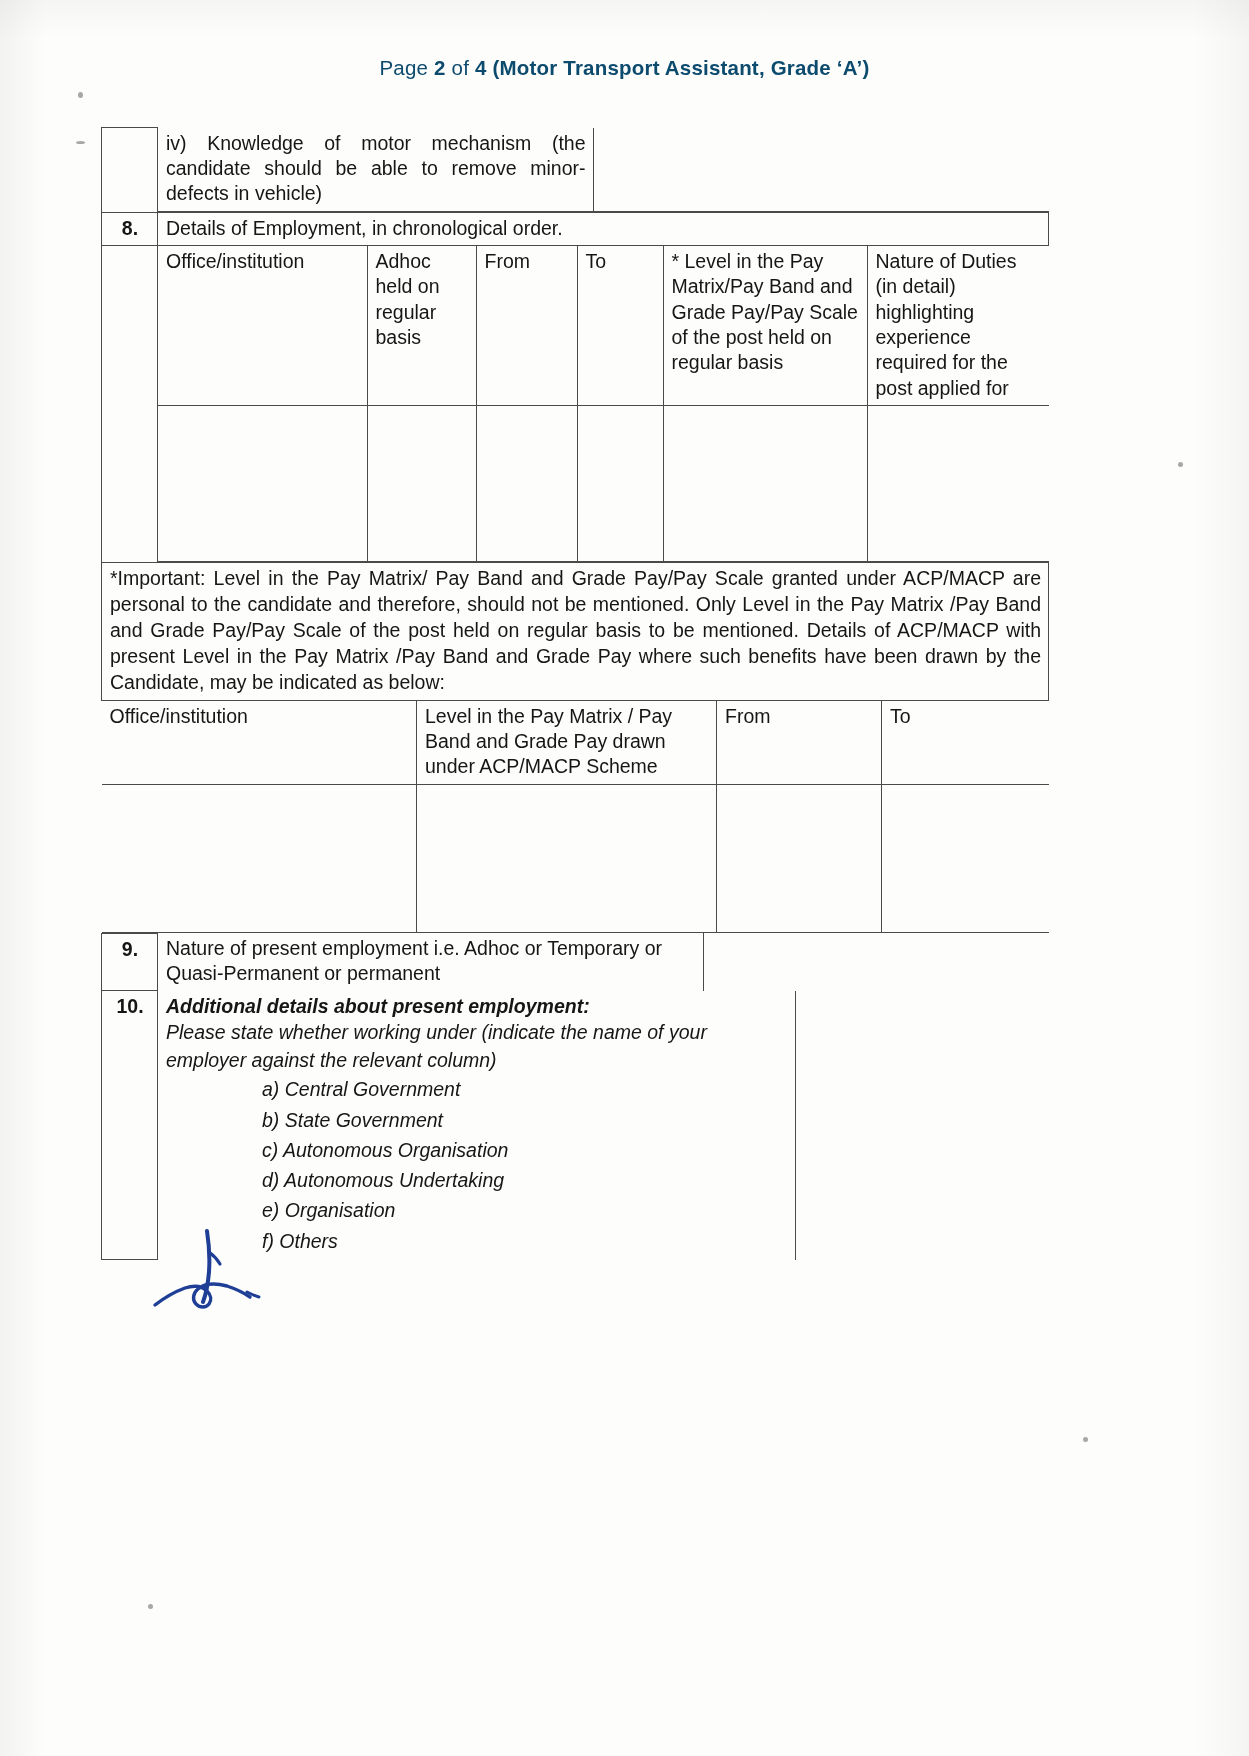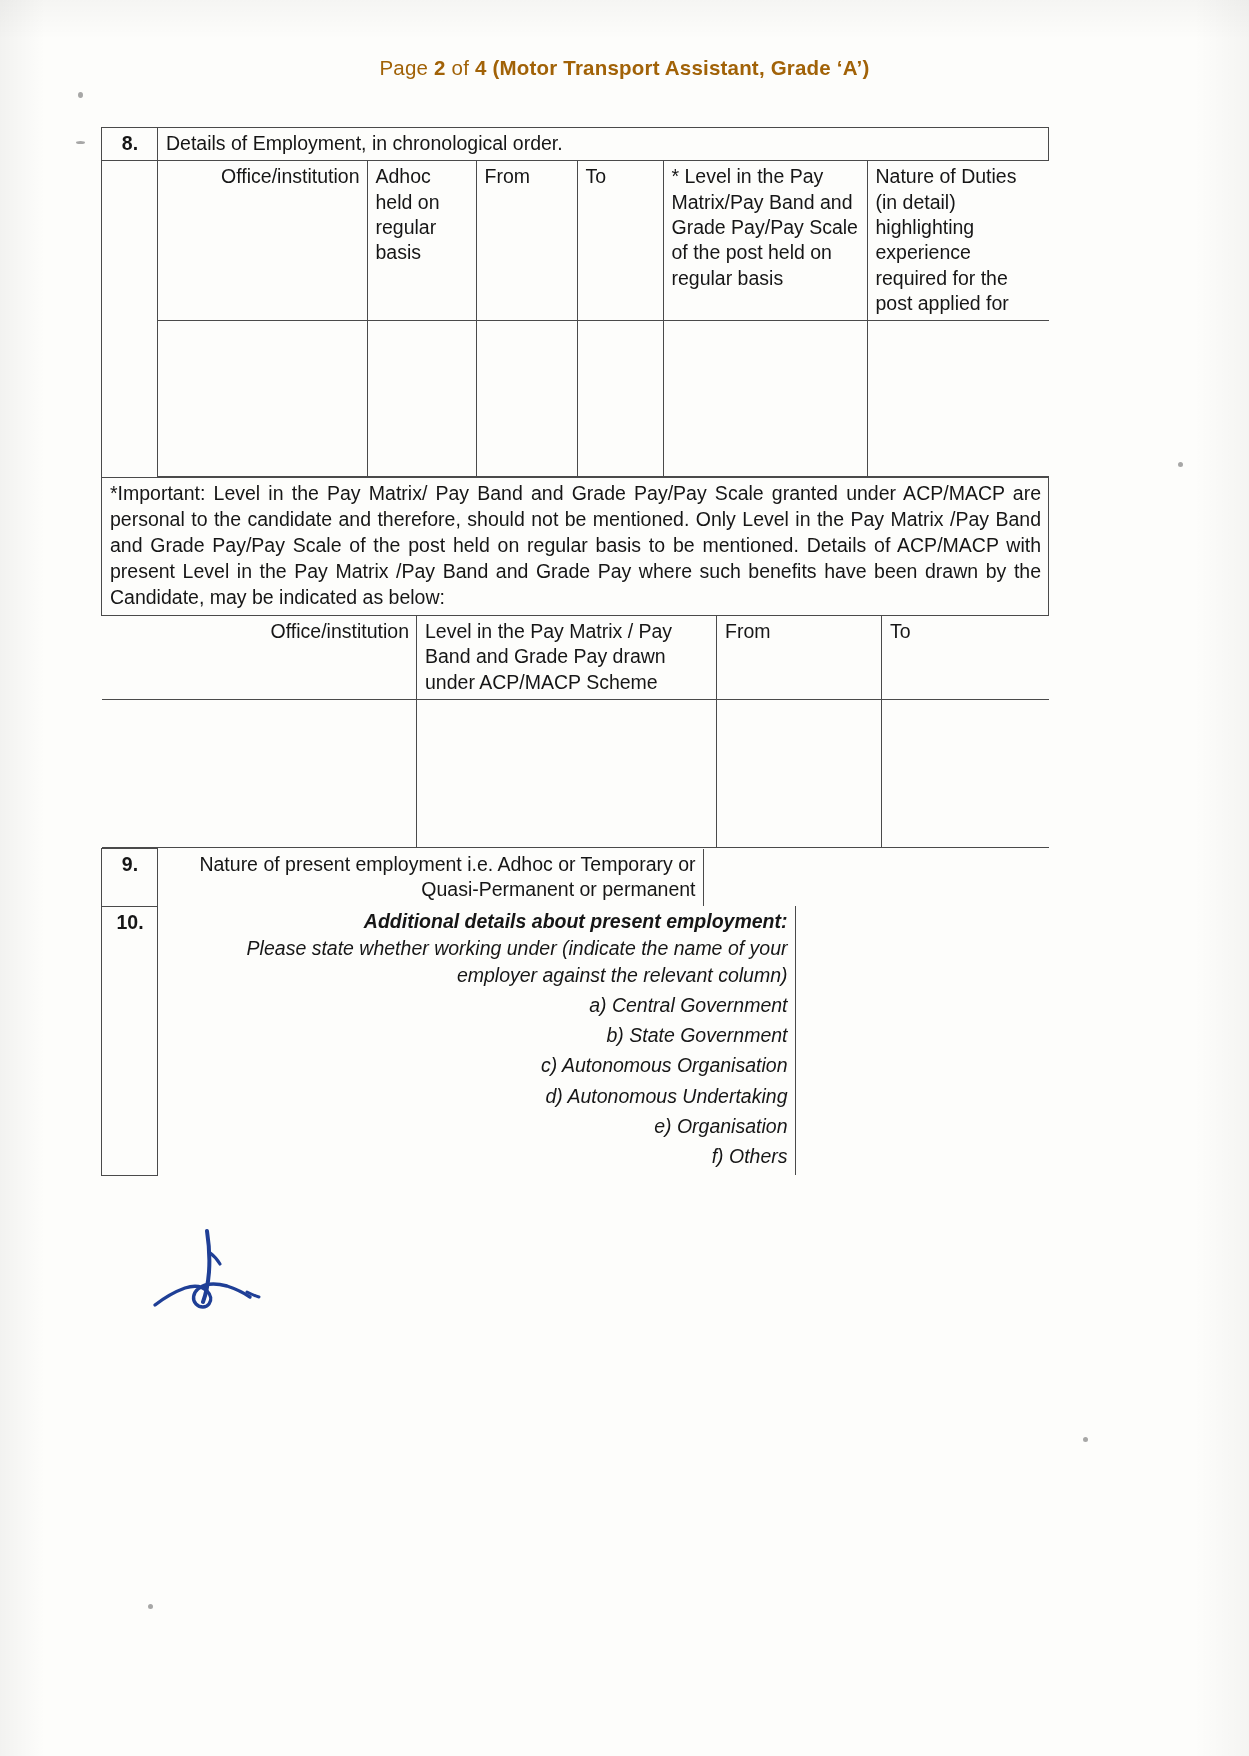--- a/index.html
+++ b/index.html
@@ -37,21 +37,21 @@
 
   .page-header {
     position: absolute;
     top: 56px;
     left: 0;
     width: 1249px;
     text-align: center;
     font-family: "Liberation Sans", sans-serif;
     font-size: 20.5px;
     letter-spacing: .2px;
-    color: #a16207;
+    color: #0c4a6e;
   }
   .page-header b { font-weight: 700; }
 
   table.form {
     position: absolute;
     top: 127px;
     left: 101px;
     width: 947px;
     border-collapse: collapse;
     table-layout: fixed;
@@ -80,21 +80,21 @@
   table.inner {
     width: 100%;
     border-collapse: collapse;
     table-layout: fixed;
   }
   table.inner td {
     border: 1px solid #4a4a4a;
     padding: 3px 7px 4px 8px;
     vertical-align: top;
   }
-  table.inner td.noleft  { border-left: 0; text-align: right; }
+  table.inner td.noleft  { border-left: 0; }
   table.inner td.noright { border-right: 0; }
   table.inner td.notop   { border-top: 0; }
   table.inner td.nobot   { border-bottom: 0; }
 
   .imp-para {
     padding: 4px 9px 7px 9px;
     text-align: justify;
     text-align-last: left;
     line-height: 1.33;
   }
@@ -129,20 +129,37 @@
     <span>Page </span><b>2</b><span> of </span><b>4</b><b> (Motor Transport Assistant, Grade ‘A’)</b>
   </div>
 
   <table class="form">
     <colgroup>
       <col style="width:56px">
       <col style="width:891px">
     </colgroup>
     <tbody>
 
+      <tr>
+        <td class="num"></td>
+        <td class="host">
+          <table class="inner">
+            <colgroup>
+              <col style="width:435px">
+                <col style="width:456px">
+            </colgroup>
+            <tbody>
+              <tr>
+                <td class="noleft notop justify" style="height:73px;">iv) Knowledge of motor mechanism (the candidate should be able to remove minor-defects in vehicle)</td>
+                <td class="noright notop"></td>
+              </tr>
+            </tbody>
+          </table>
+        </td>
+      </tr>
 
       <tr>
         <td class="num">8.</td>
         <td>Details of Employment, in chronological order.</td>
       </tr>
 
       <tr>
         <td class="num"></td>
         <td class="host">
           <table class="inner">

